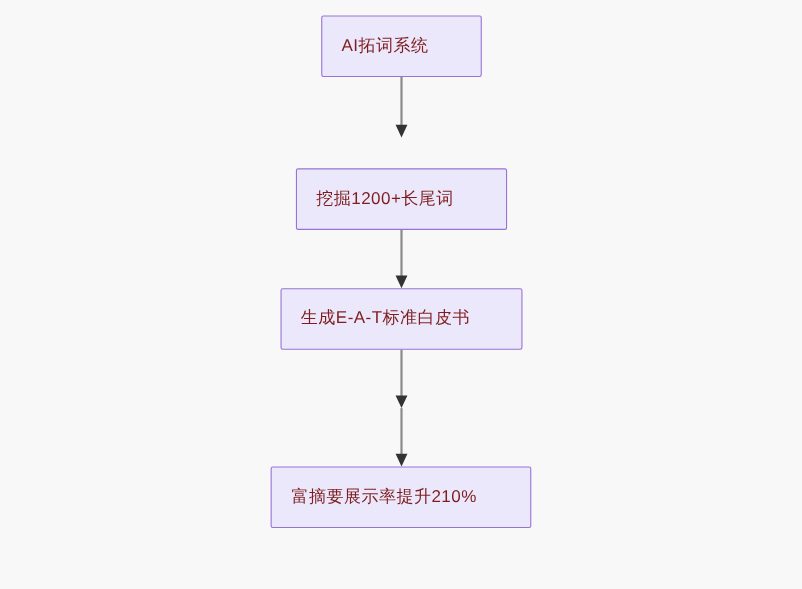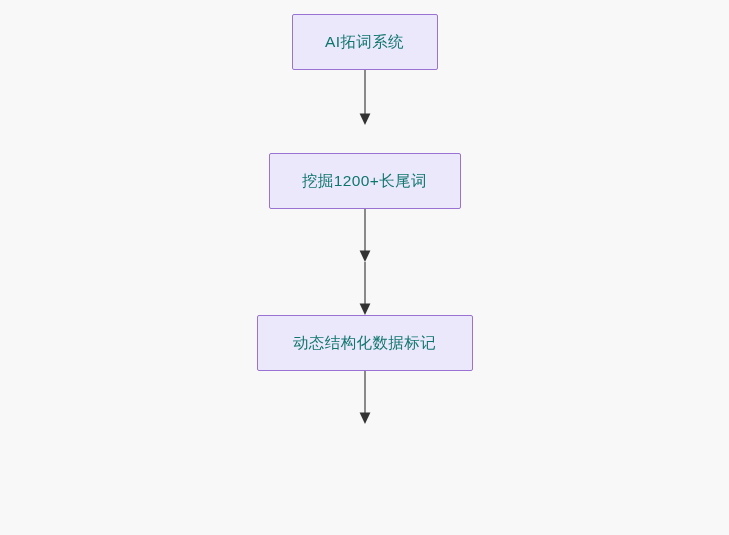--- a/index.html
+++ b/index.html
@@ -33,22 +33,22 @@
     align-items: center;
   }
 
   .node {
     box-sizing: border-box;
     background: #ebe8fc;
     border: 1.6px solid #9a72d4;
     border-radius: 2px;
     display: flex;
     align-items: center;
-    justify-content: center;
-    color: #0f766e;
+    justify-content: flex-start;
+    color: #7f1d1d;
     font-size: 15.5px;
     letter-spacing: 0.4px;
     line-height: 1;
     white-space: nowrap;
     height: 56px;
   }
 
   .node-label {
     display: block;
     padding: 0 18px;
@@ -102,34 +102,37 @@
       <span class="node-label">挖掘1200+长尾词</span>
     </div>
 
     <div class="connector conn-h2">
       <svg width="14" height="53" viewBox="0 0 14 53">
         <line x1="7" y1="0" x2="7" y2="43" stroke="#8a8a8a" stroke-width="2"></line>
         <polygon points="7,53 1.6,41.5 12.4,41.5" fill="#333333"></polygon>
       </svg>
     </div>
 
+    <div class="node node-w3">
+      <span class="node-label">生成E-A-T标准白皮书</span>
+    </div>
 
     <div class="connector conn-h3">
       <svg width="14" height="53" viewBox="0 0 14 53">
         <line x1="7" y1="0" x2="7" y2="43" stroke="#8a8a8a" stroke-width="2"></line>
         <polygon points="7,53 1.6,41.5 12.4,41.5" fill="#333333"></polygon>
       </svg>
     </div>
 
-    <div class="node node-w4">
-      <span class="node-label">动态结构化数据标记</span>
-    </div>
 
     <div class="connector conn-h4">
       <svg width="14" height="53" viewBox="0 0 14 53">
         <line x1="7" y1="0" x2="7" y2="43" stroke="#8a8a8a" stroke-width="2"></line>
         <polygon points="7,53 1.6,41.5 12.4,41.5" fill="#333333"></polygon>
       </svg>
     </div>
 
+    <div class="node node-w5">
+      <span class="node-label">富摘要展示率提升210%</span>
+    </div>
 
   </div>
 </div>
 
 </body></html>

